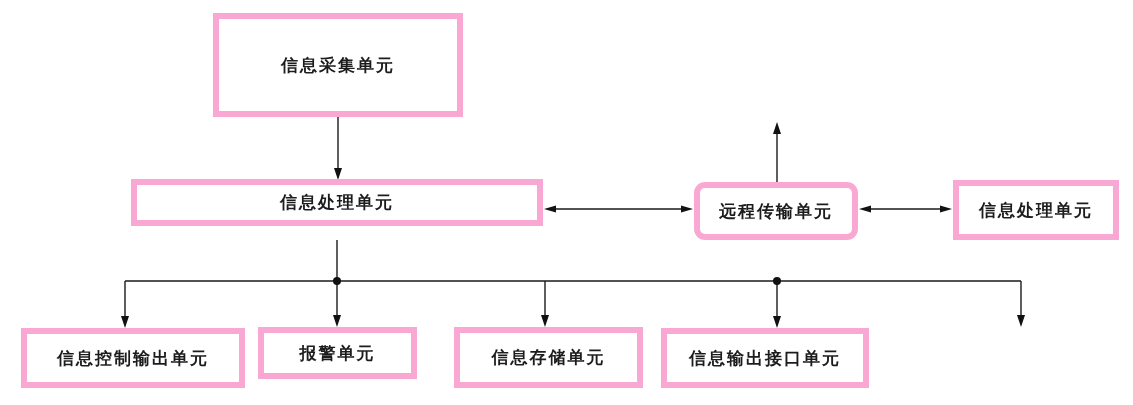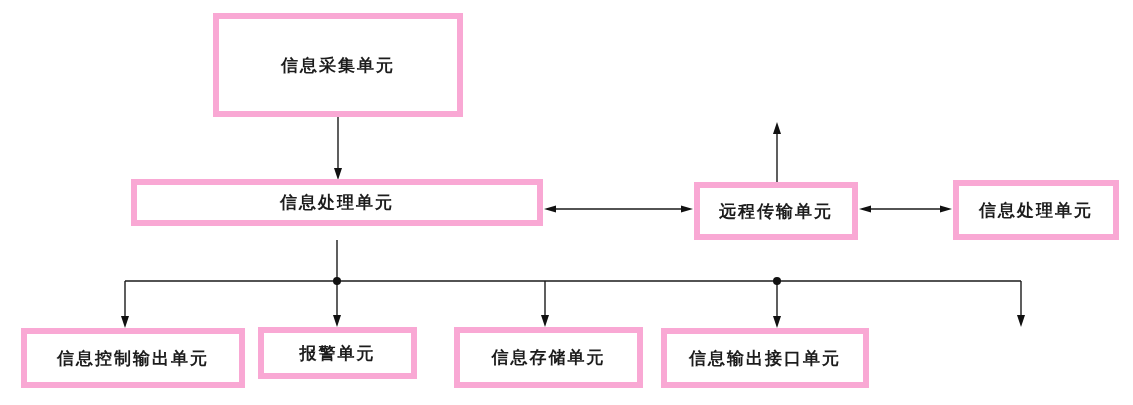--- a/index.html
+++ b/index.html
@@ -35,21 +35,21 @@
     letter-spacing: 2px;
     white-space: nowrap;
   }
   .node.dashed {
     border: 1px dashed #3a3a3a;
   }
   
   #n-info-collection      { left: 213px; top: 13px;  width: 250px; height: 104px; }
   #n-info-processing      { left: 131px; top: 179px; width: 412px; height: 47px; }
   #n-remote-monitoring    { left: 690px; top: 63px;  width: 178px; height: 58px; }
-  #n-remote-transmission  { left: 694px; top: 182px; width: 164px; height: 58px; }
+  #n-remote-transmission  { left: 694px; top: 182px; width: 164px; height: 58px; border-radius: 11px; }
   #n-floor-call           { left: 953px; top: 180px; width: 166px; height: 60px; }
   #n-info-control-output  { left: 13px;  top: 328px; width: 224px; height: 60px; margin-left: 8px; }
   #n-alarm                { left: 258px; top: 327px; width: 159px; height: 52px; }
   #n-info-storage         { left: 454px; top: 327px; width: 189px; height: 61px; }
   #n-info-output-interface{ left: 661px; top: 328px; width: 208px; height: 60px; }
   #n-info-display         { left: 930px; top: 327px; width: 190px; height: 61px; }
 </style>
 </head>
 <body>
 

